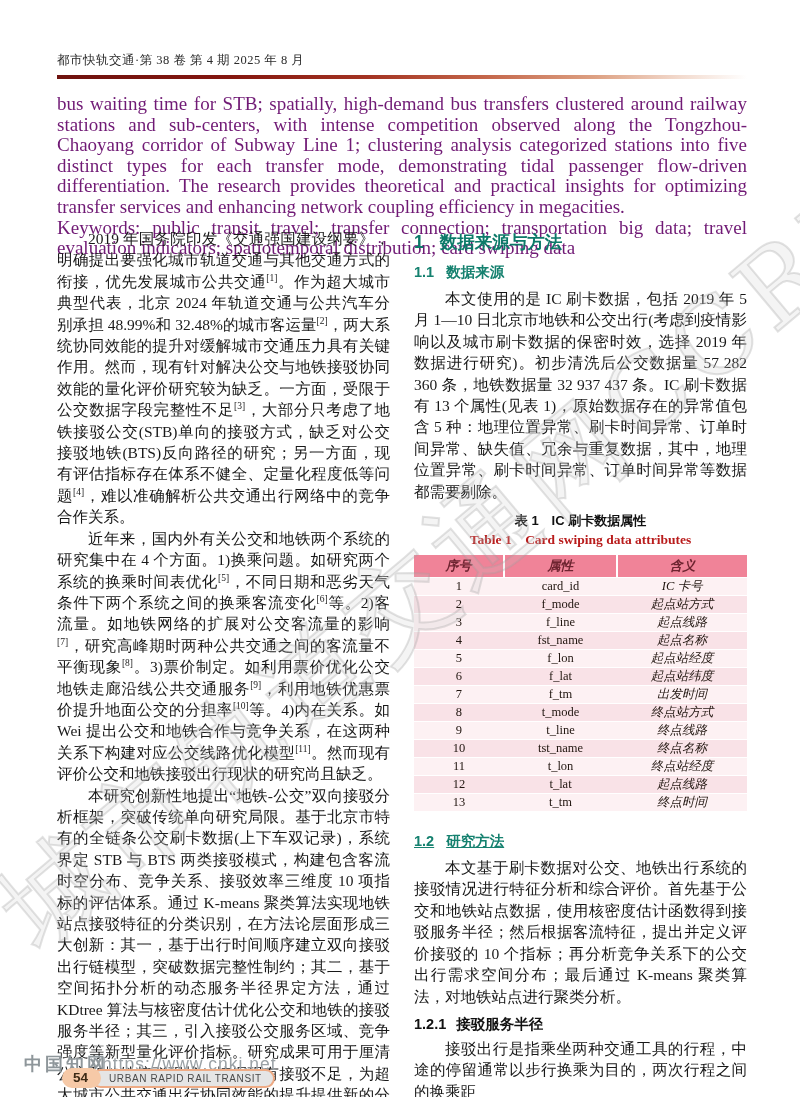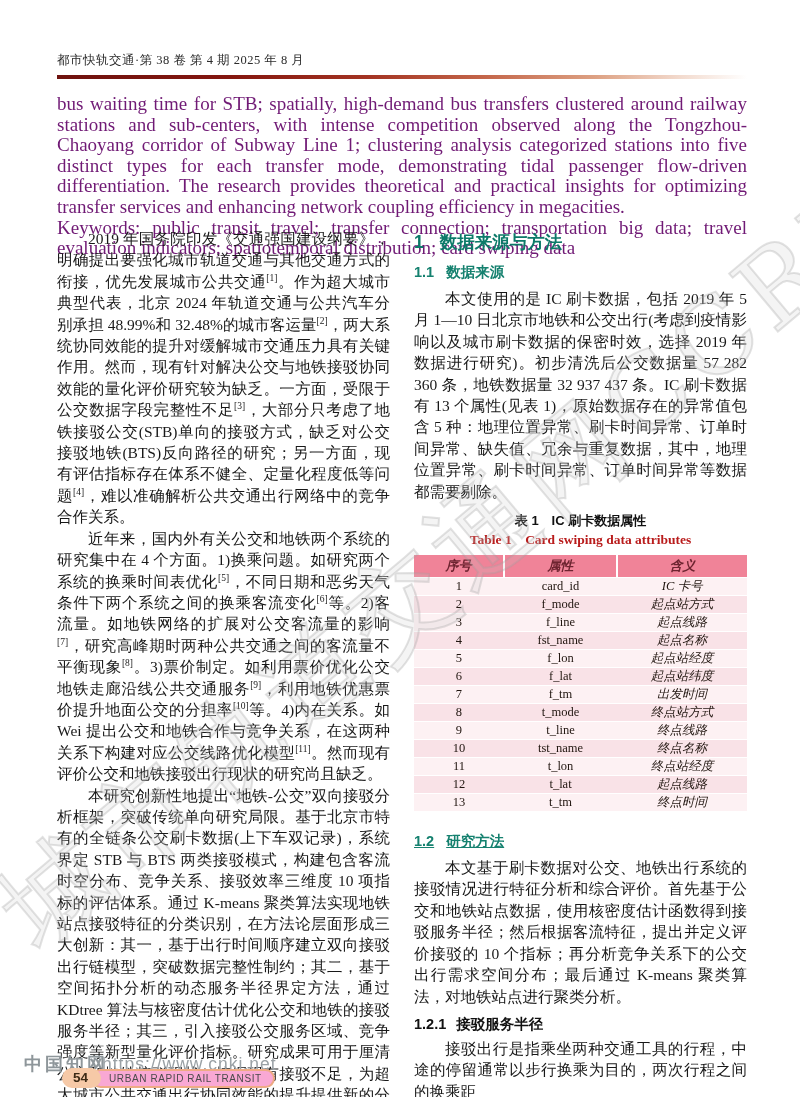--- a/index.html
+++ b/index.html
@@ -89,21 +89,21 @@
   .page-badge {
     position:absolute; left:62px; top:1068px; display:flex; align-items:center;
     font-family:"Liberation Sans","DejaVu Sans",sans-serif; z-index:4;
   }
   .page-num {
     background:#f6c9a7; border-radius:10px; padding:2px 13px 3px 11px;
     font-weight:bold; font-size:13.5px; color:#3c2a15; position:relative; z-index:2;
     margin-right:-10px;
   }
   .page-label {
-    border:2px solid #eeab85; border-radius:11px; background:#f9a8d4;
+    border:2px solid #eeab85; border-radius:11px; background:#e5e5e5;
     padding:2px 11px 2px 16px; font-size:10px; color:#4a4a4a; letter-spacing:0.6px;
   }
   .cnki-name {
     position:absolute; left:24px; top:1052px; font-size:18px; font-weight:bold;
     color:#8e969a; letter-spacing:3px; z-index:3;
   }
   .cnki-url {
     position:absolute; left:102px; top:1054px; font-size:17.5px; color:#9aa1a5;
     letter-spacing:1px; z-index:3; font-family:"Liberation Sans","DejaVu Sans",sans-serif;
   }

